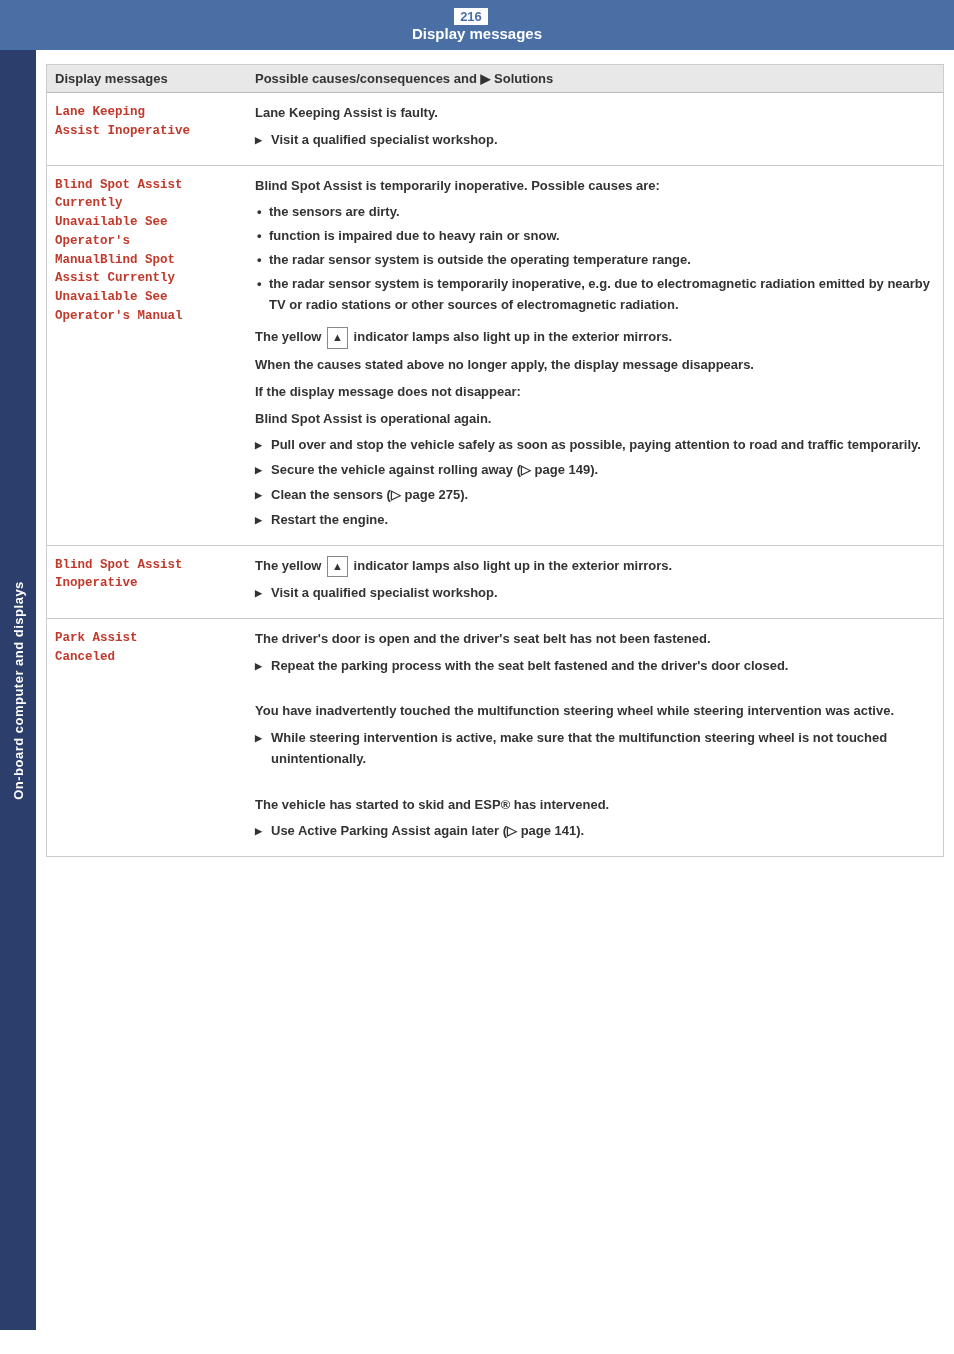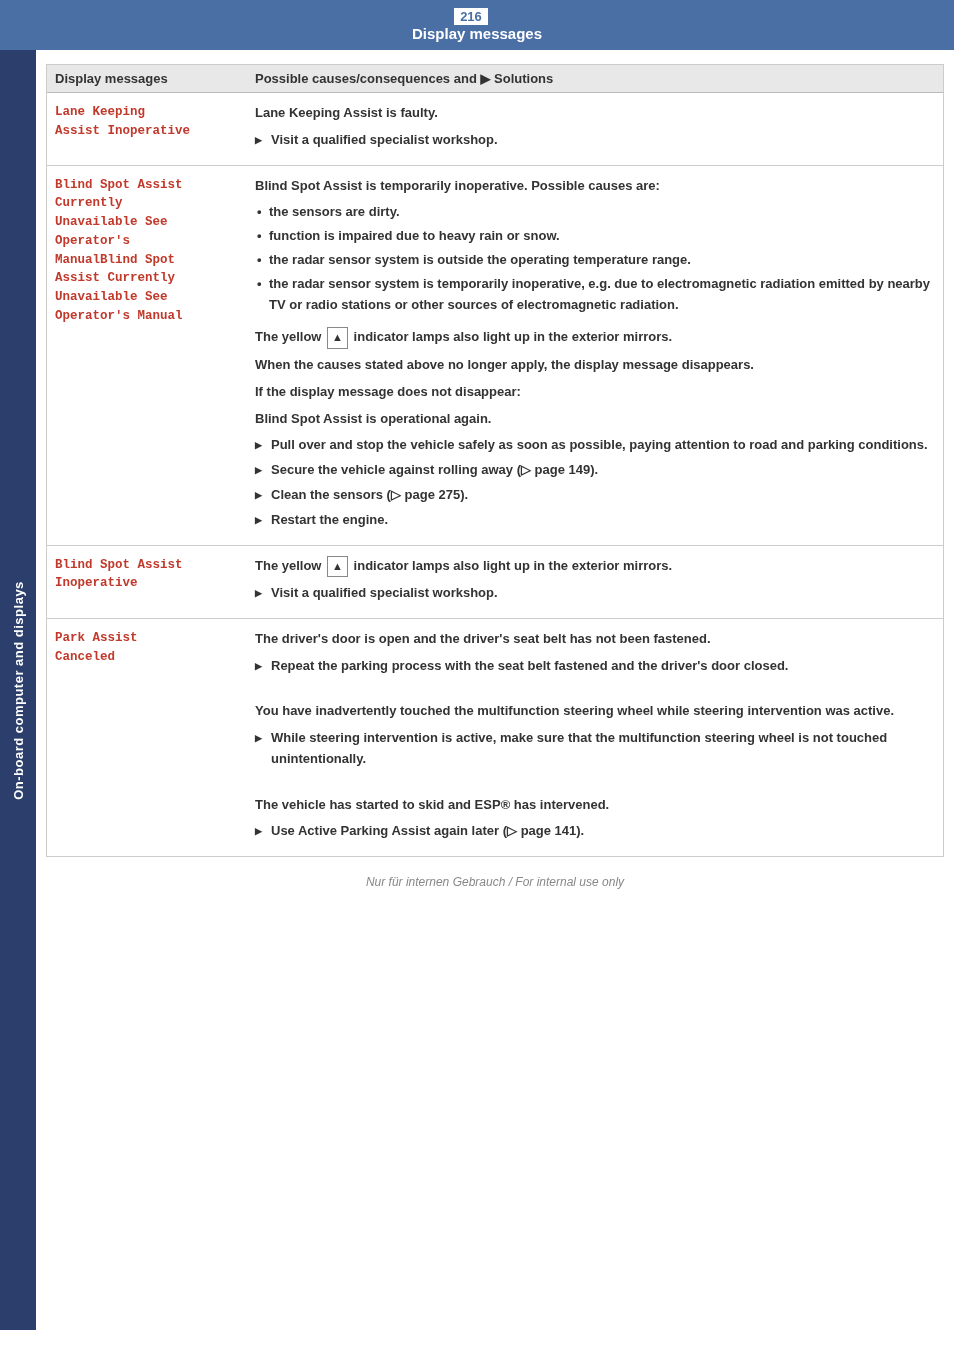--- a/index.html
+++ b/index.html
@@ -212,21 +212,21 @@
           <ul>
             <li>the sensors are dirty.</li>
             <li>function is impaired due to heavy rain or snow.</li>
             <li>the radar sensor system is outside the operating temperature range.</li>
             <li>the radar sensor system is temporarily inoperative, e.g. due to electromagnetic radiation emitted by nearby TV or radio stations or other sources of electromagnetic radiation.</li>
           </ul>
           <p>The yellow <span class="indicator-icon">▲</span> indicator lamps also light up in the exterior mirrors.</p>
           <p>When the causes stated above no longer apply, the display message disappears.</p>
           <p>If the display message does not disappear:</p>
           <p>Blind Spot Assist is operational again.</p>
-          <div class="action-item">Pull over and stop the vehicle safely as soon as possible, paying attention to road and parking conditions.</div>
+          <div class="action-item">Pull over and stop the vehicle safely as soon as possible, paying attention to road and traffic temporarily.</div>
           <div class="action-item">Secure the vehicle against rolling away (▷ page 149).</div>
           <div class="action-item">Clean the sensors (▷ page 275).</div>
           <div class="action-item">Restart the engine.</div>
         </div>
       </div>
 
       <div class="table-row" id="row-blind-spot-inoperative">
         <div class="cell-left">
           Blind Spot Assist<br>Inoperative
         </div>
@@ -253,15 +253,14 @@
           <br>
 
           <p>The vehicle has started to skid and ESP® has intervened.</p>
           <div class="action-item">Use Active Parking Assist again later (▷ page 141).</div>
 
         </div>
       </div>
 
     </div>
 
-    <div class="footer-text">Nur für internen Gebrauch / For internal use only</div>
   </div>
 </div>
 
 </body></html>

